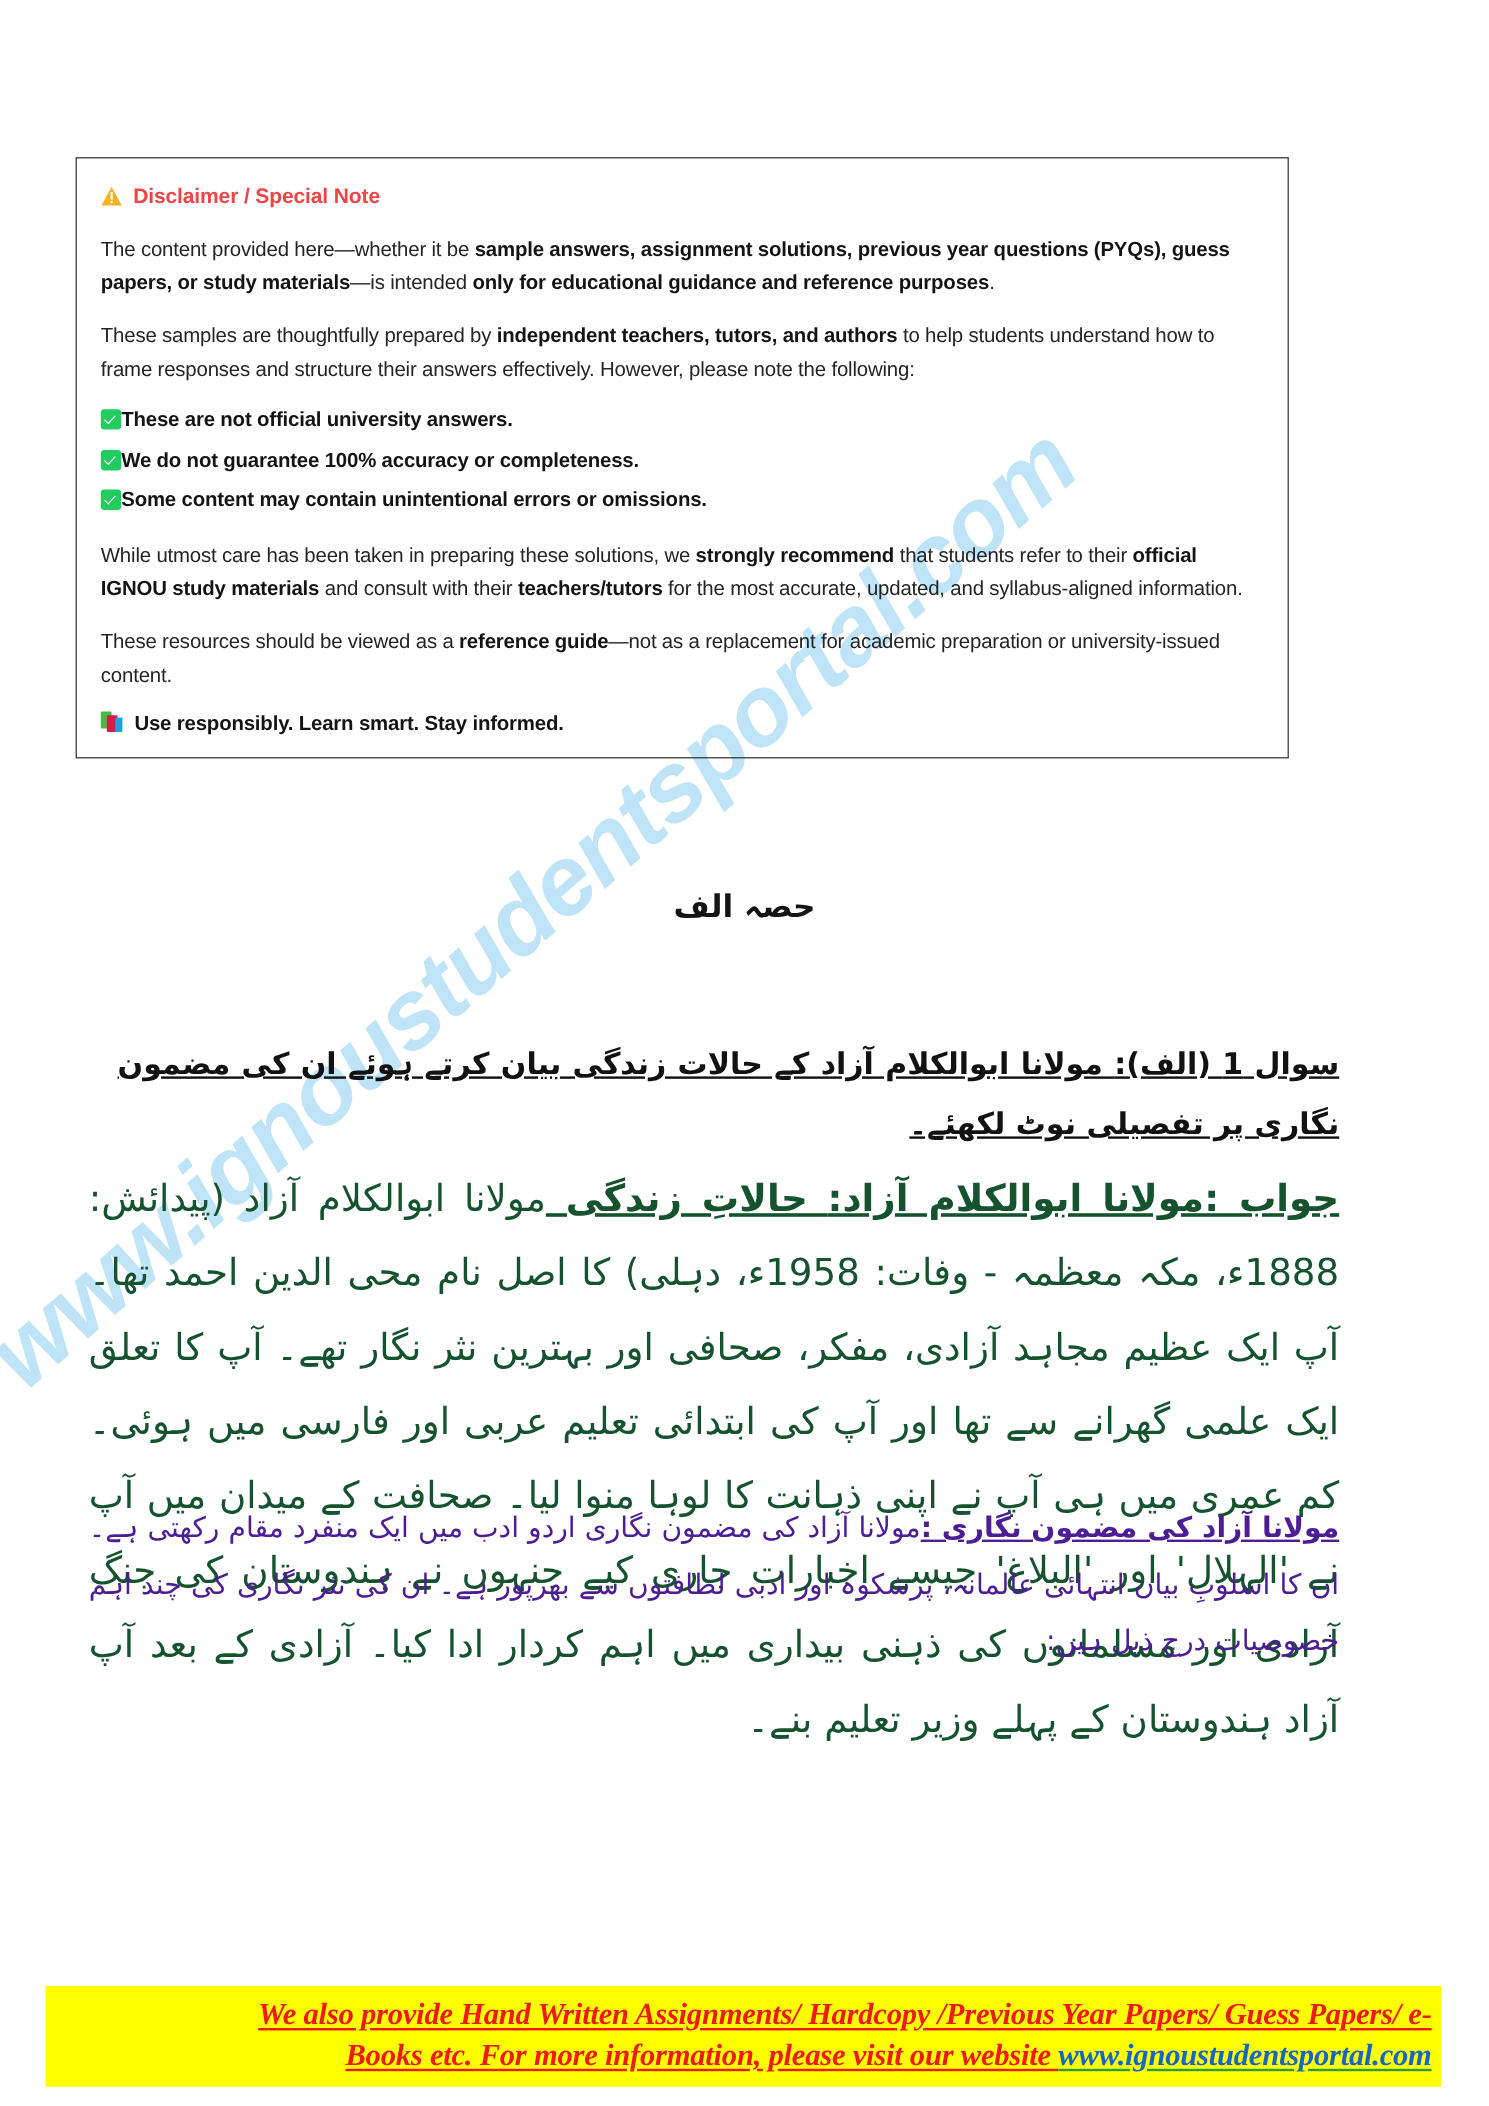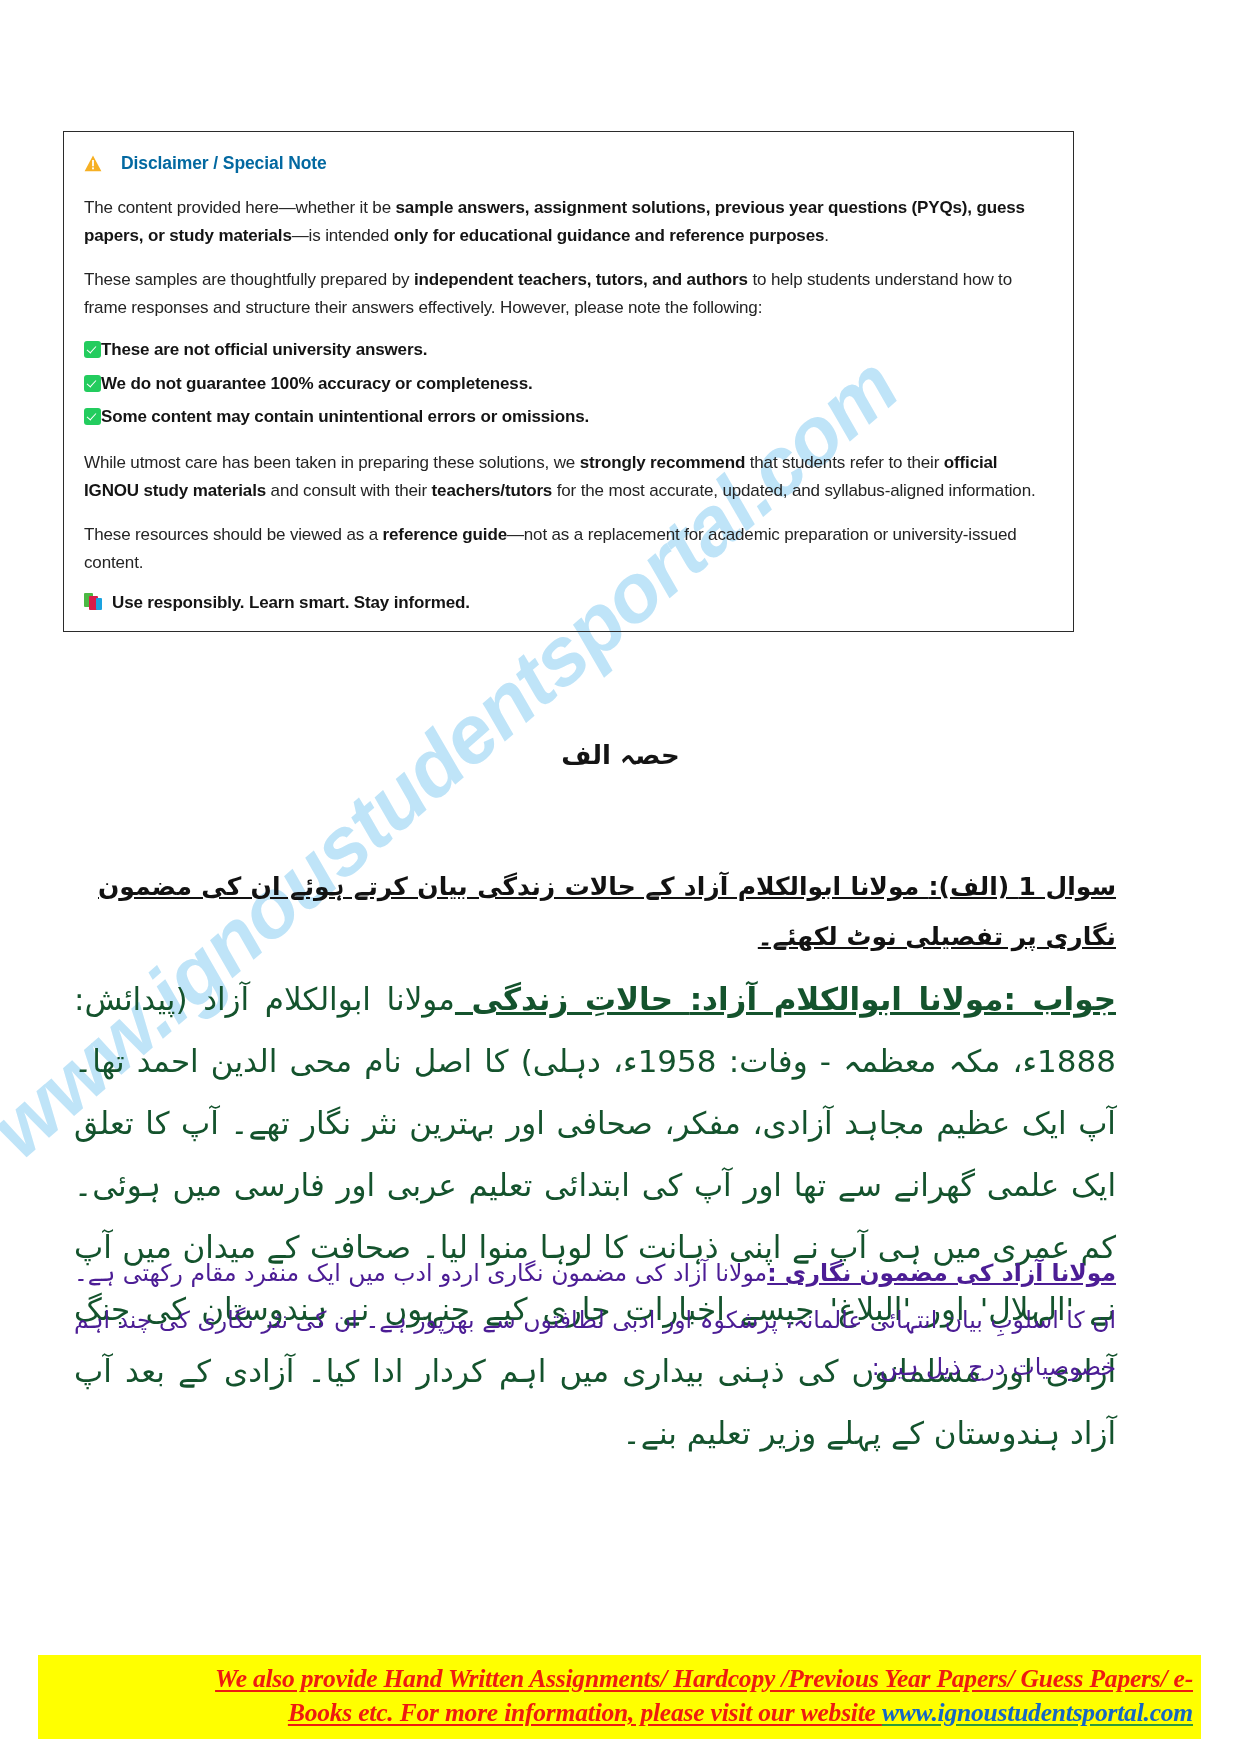--- a/index.html
+++ b/index.html
@@ -52,25 +52,25 @@
     top: 131px;
     width: 1011px;
     border: 1.5px solid #2b2b2b;
     background: transparent;
     box-sizing: border-box;
     padding: 18px 22px 18px 20px;
   }
   .disc-title {
     font-size: 17.5px;
     font-weight: 700;
-    color: #0369a1;
+    color: #ef4444;
     margin: 3px 0 20px 0;
     display: flex;
     align-items: center;
-    gap: 19px;
+    gap: 9px;
     letter-spacing: -0.1px;
   }
   .warn-ico {
     display: inline-block;
     width: 18px;
     height: 17px;
     position: relative;
     flex: 0 0 auto;
   }
   .warn-ico svg { display: block; }

